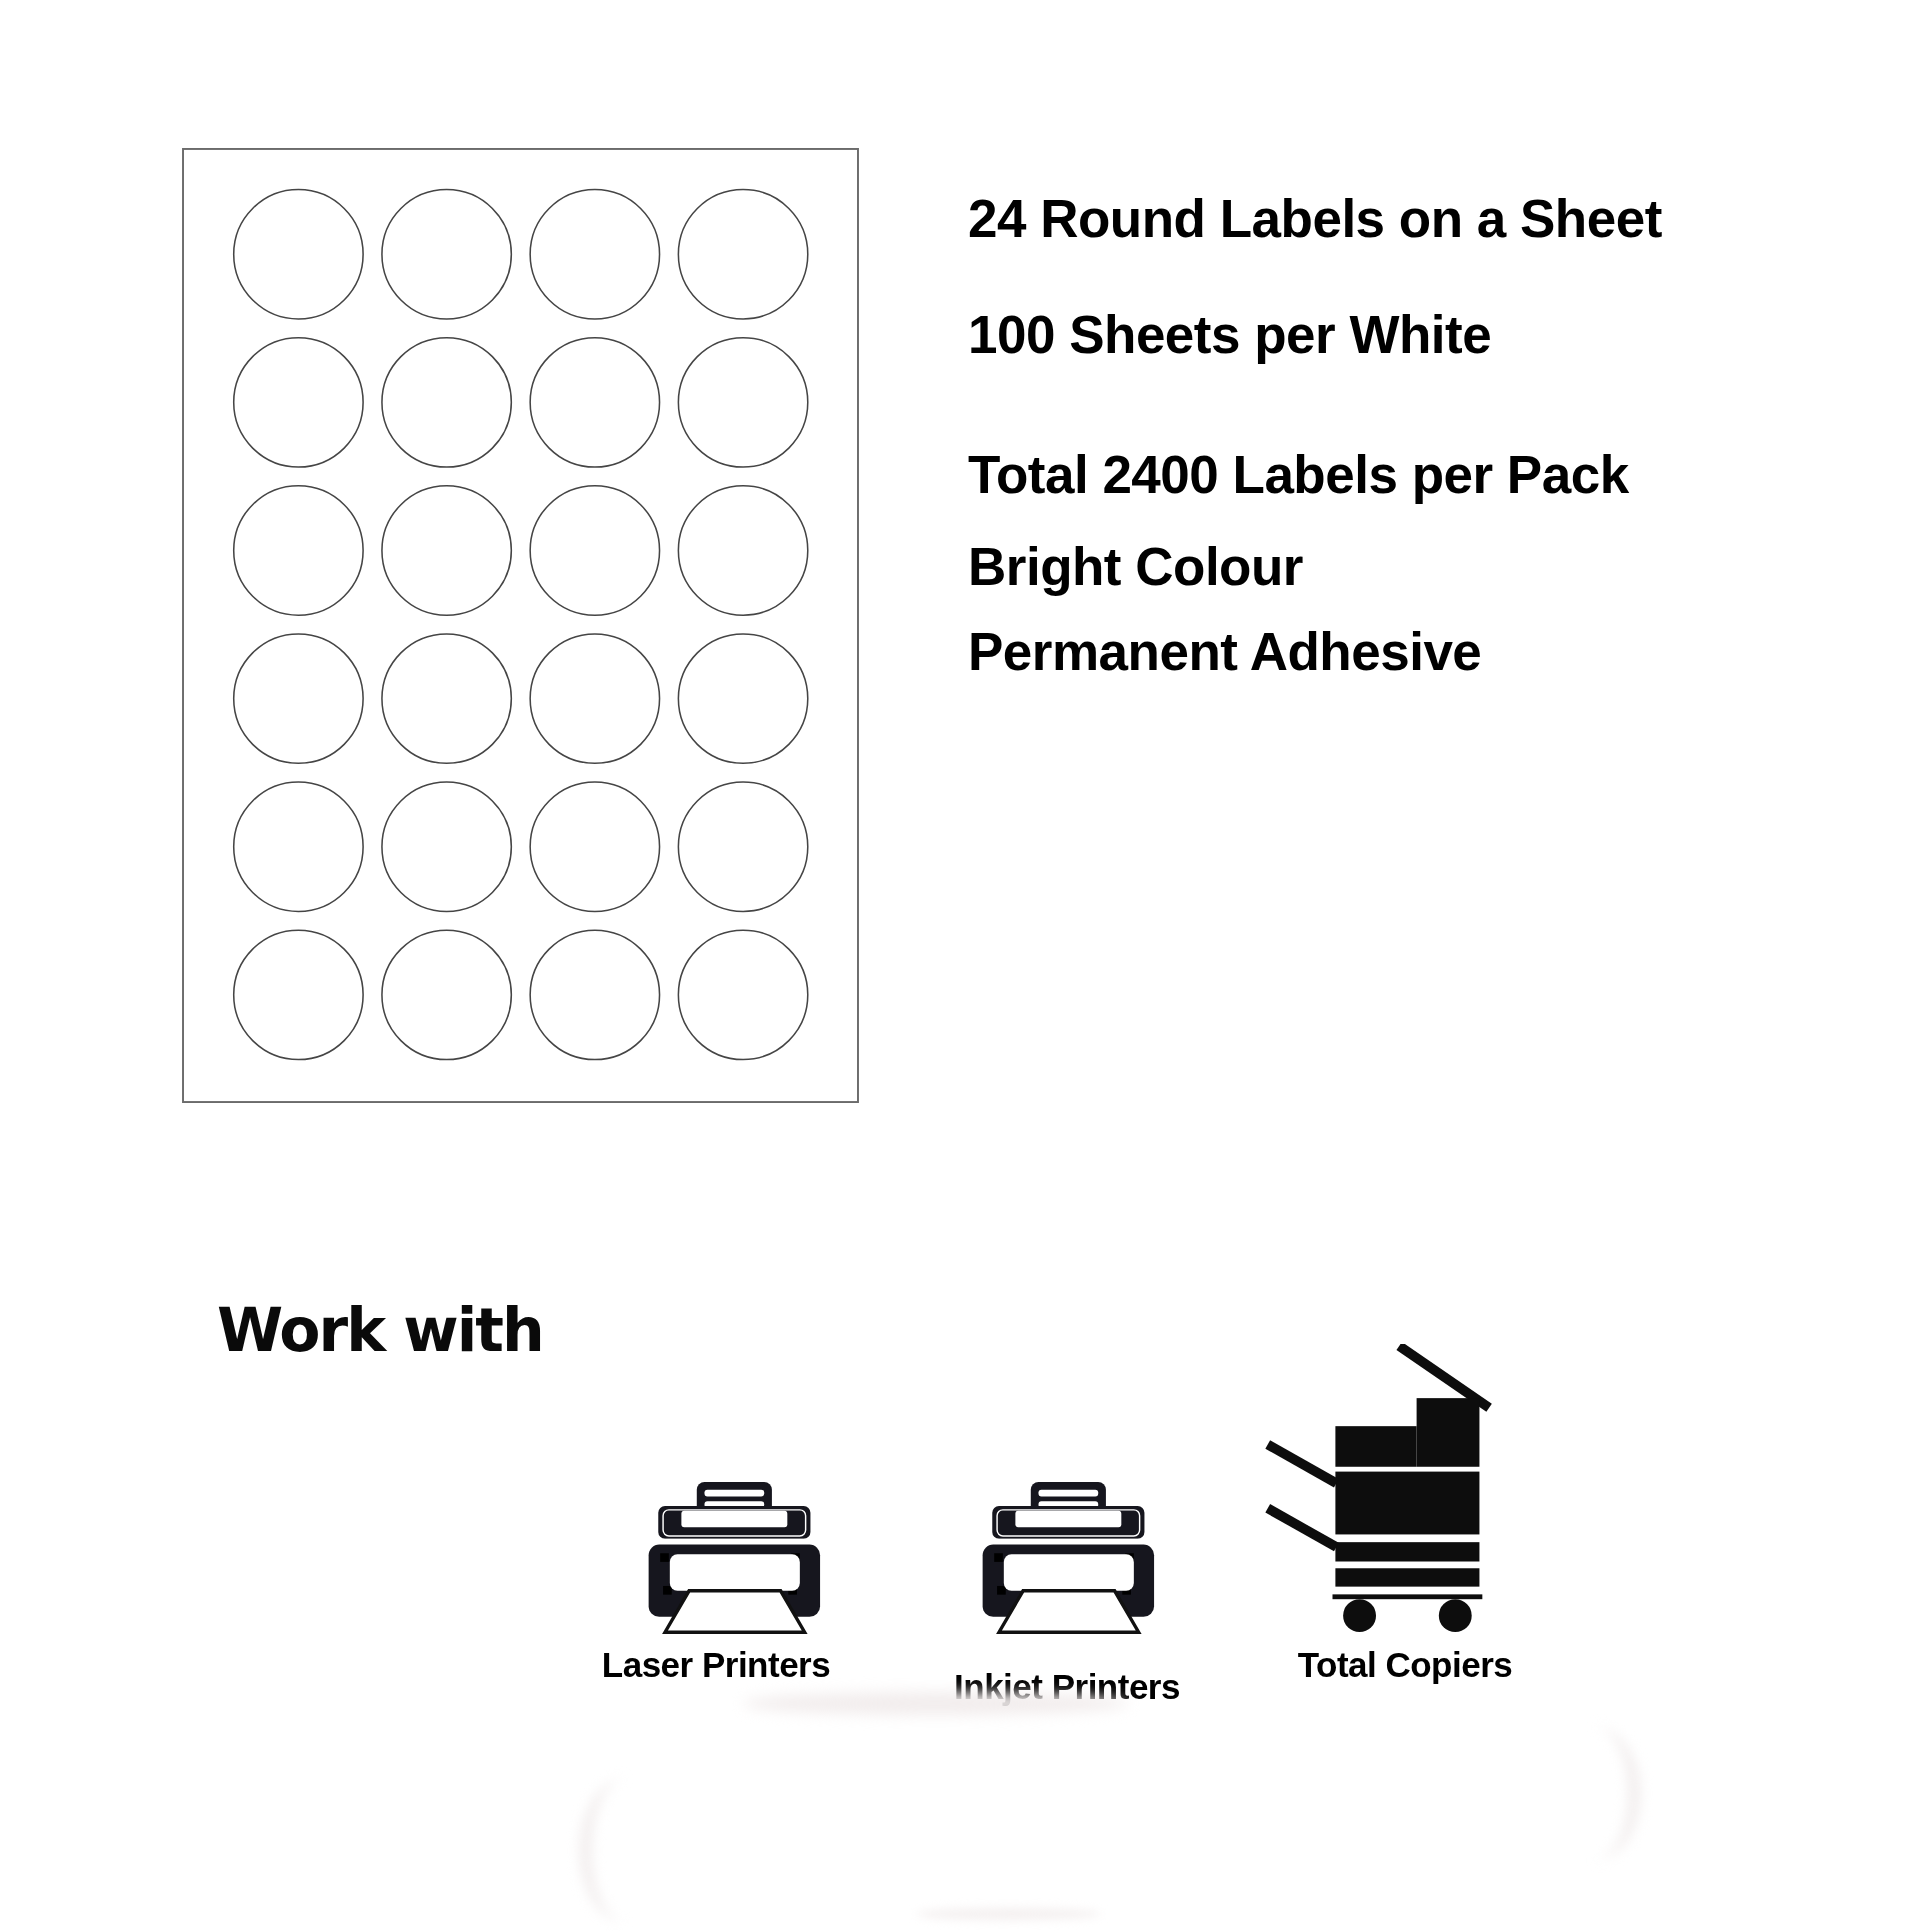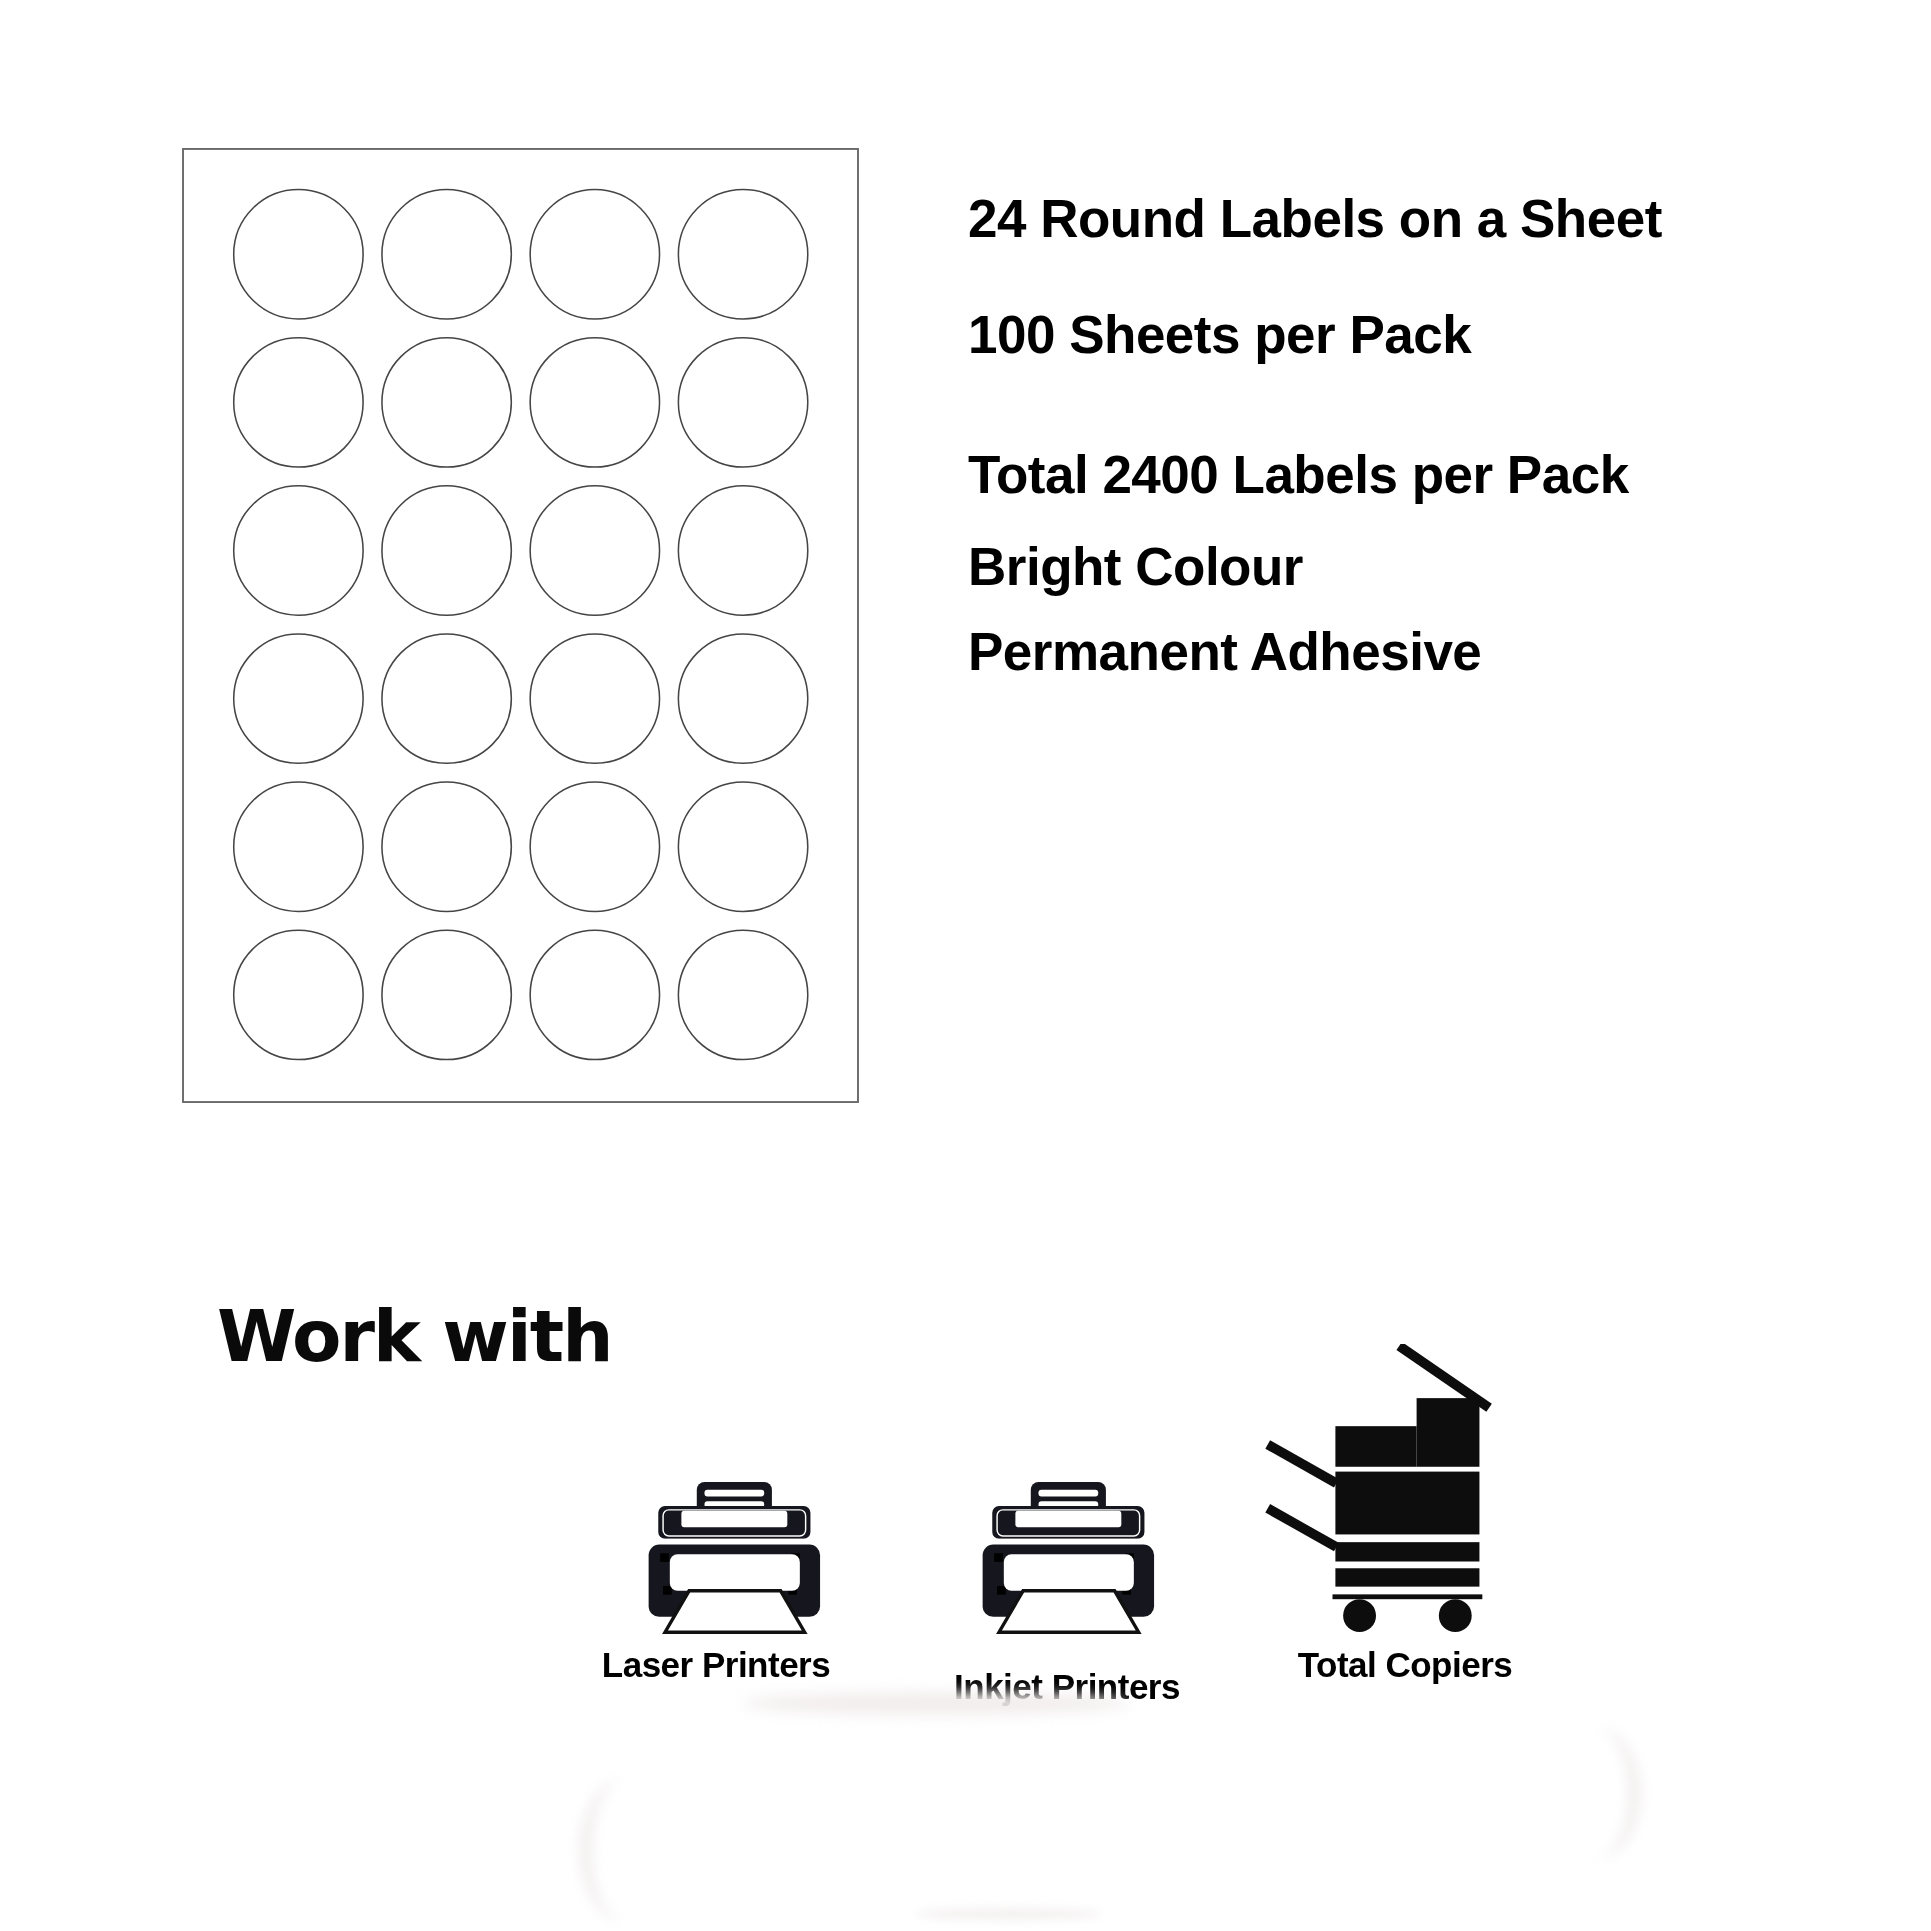--- a/index.html
+++ b/index.html
@@ -15,21 +15,21 @@
     position:absolute;left:968px;
     font-family:"Liberation Sans",sans-serif;
     font-weight:700;font-size:53px;line-height:1;letter-spacing:-0.5px;
     color:#000000;white-space:nowrap;
   }
   .fl-0{top:192px;} .fl-1{top:308px;} .fl-2{top:448px;text-align:center;} .fl-3{top:540px;} .fl-4{top:625px;}
   
   .workwith{
     position:absolute;left:217px;top:1300px;
     font-family:"DejaVu Sans",sans-serif;
-    font-weight:700;font-size:72px;line-height:1;letter-spacing:-1.9px;
+    font-weight:700;font-size:60px;line-height:1;letter-spacing:-1.9px;
     color:#0a0a0a;white-space:nowrap;
   }
   
   .device-icon{position:absolute;}
   .di-laser{left:639px;top:1480px;}
   .di-inkjet{left:973px;top:1480px;}
   .di-copier{left:1260px;top:1344px;}
   .device-label{
     position:absolute;top:1647px;width:290px;text-align:center;
     font-family:"Liberation Sans",sans-serif;
@@ -76,21 +76,21 @@
           <circle cx="120.5" cy="877.0" r="67" fill="#ffffff" stroke="#454545" stroke-width="1.6"></circle>
           <circle cx="274.0" cy="877.0" r="67" fill="#ffffff" stroke="#454545" stroke-width="1.6"></circle>
           <circle cx="427.5" cy="877.0" r="67" fill="#ffffff" stroke="#454545" stroke-width="1.6"></circle>
           <circle cx="581.0" cy="877.0" r="67" fill="#ffffff" stroke="#454545" stroke-width="1.6"></circle>
         </g>
     </svg>
   </div>
 
   <div>
     <div class="feature-line fl-0">24 Round Labels on a Sheet</div>
-    <div class="feature-line fl-1">100 Sheets per Pack</div>
+    <div class="feature-line fl-1">100 Sheets per White</div>
     <div class="feature-line fl-2">Total 2400 Labels per Pack</div>
     <div class="feature-line fl-3">Bright Colour</div>
     <div class="feature-line fl-4">Permanent Adhesive</div>
   </div>
 
   <div class="workwith">Work with</div>
 
   <div class="device-icon di-laser">
     <svg width="183" height="159" viewBox="0 0 190 165">
       <rect x="60" y="2" width="78" height="34" rx="8" fill="#16161e"></rect>

